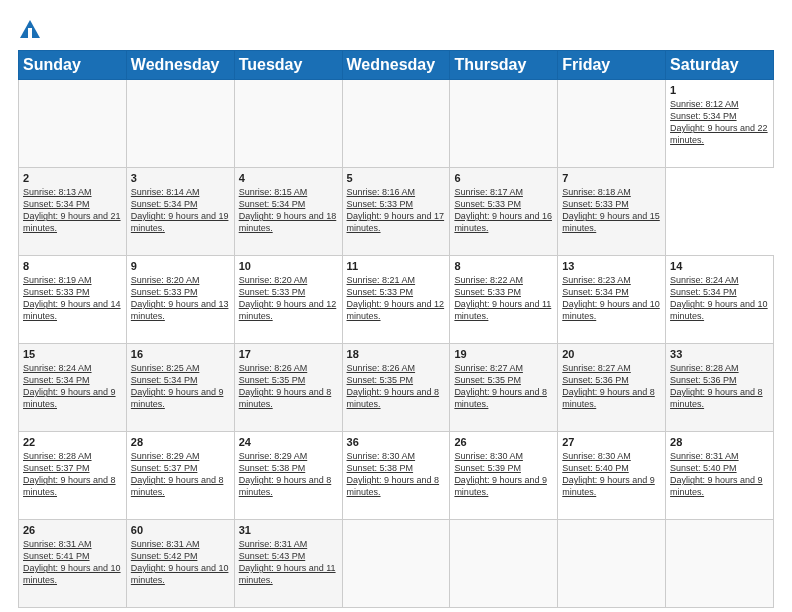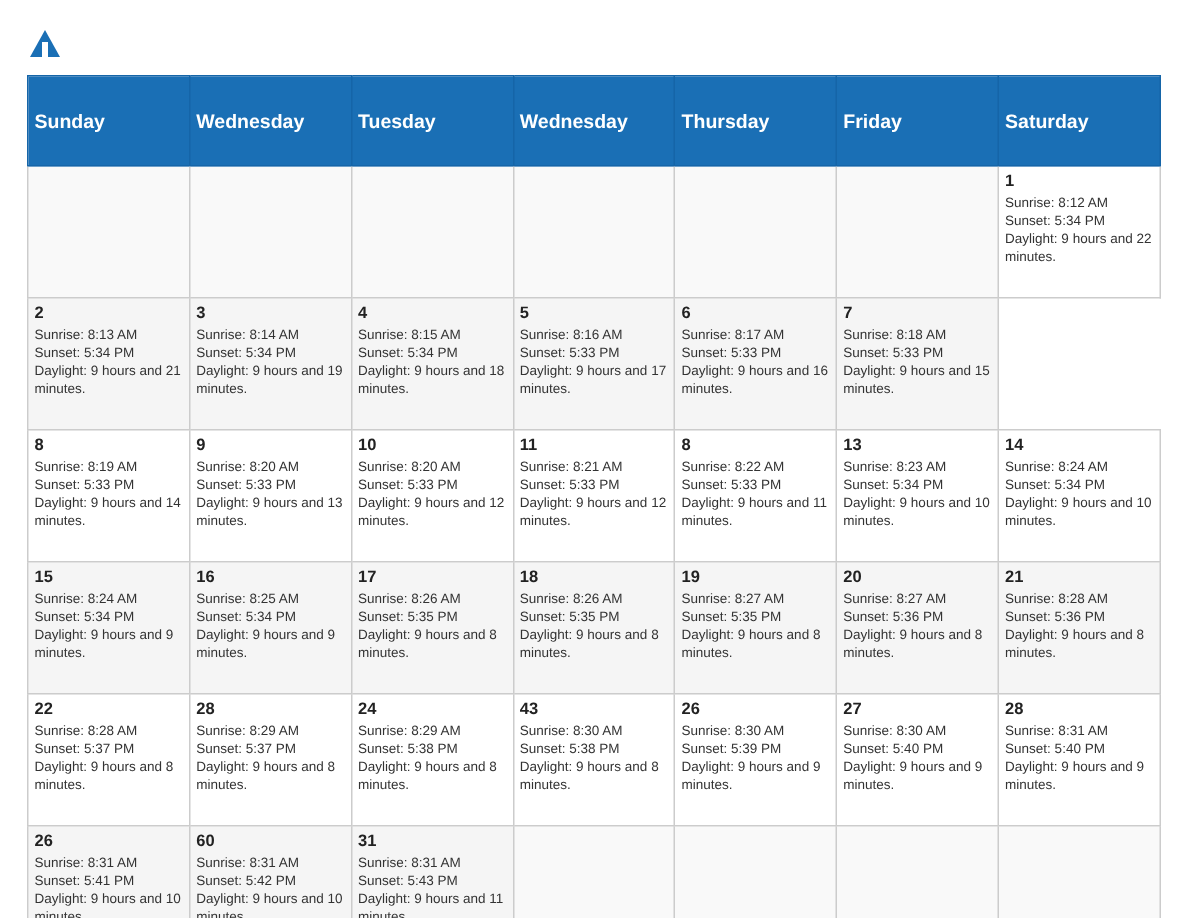--- a/index.html
+++ b/index.html
@@ -54,23 +54,23 @@
     }
     .calendar {
       flex: 1;
       border-collapse: collapse;
       width: 100%;
       table-layout: fixed;
     }
     .calendar thead th {
       background-color: #1a6fb5;
       color: #fff;
-      font-size: 13px;
-      font-weight: bold;
-      padding: 22px 4px;
+      font-size: 16px;
+      font-weight: bold;
+      padding: 5px 4px;
       text-align: left;
       border: 1px solid #1565a8;
     }
     .calendar tbody td {
       vertical-align: top;
       border: 1px solid #ccc;
       padding: 4px 4px;
       font-size: 9.5px;
       color: #333;
       background: #fff;
@@ -83,20 +83,21 @@
       font-size: 11px;
       font-weight: bold;
       color: #222;
       display: block;
       margin-bottom: 2px;
     }
     .day-content {
       font-size: 9px;
       line-height: 1.35;
       color: #333;
+      text-decoration: underline;
     }
     .empty-cell {
       background: #f9f9f9 !important;
     }
     .last-row td {
       height: 70px;
     }
   </style>
 </head>
 <body>
@@ -220,39 +221,39 @@
           </td>
           <td>
             <span class="day-number">19</span>
             <div class="day-content">Sunrise: 8:27 AM<br>Sunset: 5:35 PM<br>Daylight: 9 hours and 8 minutes.</div>
           </td>
           <td>
             <span class="day-number">20</span>
             <div class="day-content">Sunrise: 8:27 AM<br>Sunset: 5:36 PM<br>Daylight: 9 hours and 8 minutes.</div>
           </td>
           <td>
-            <span class="day-number">21</span>
+            <span class="day-number">33</span>
             <div class="day-content">Sunrise: 8:28 AM<br>Sunset: 5:36 PM<br>Daylight: 9 hours and 8 minutes.</div>
           </td>
         </tr>
         <tr>
           <td>
             <span class="day-number">22</span>
             <div class="day-content">Sunrise: 8:28 AM<br>Sunset: 5:37 PM<br>Daylight: 9 hours and 8 minutes.</div>
           </td>
           <td>
             <span class="day-number">28</span>
             <div class="day-content">Sunrise: 8:29 AM<br>Sunset: 5:37 PM<br>Daylight: 9 hours and 8 minutes.</div>
           </td>
           <td>
             <span class="day-number">24</span>
             <div class="day-content">Sunrise: 8:29 AM<br>Sunset: 5:38 PM<br>Daylight: 9 hours and 8 minutes.</div>
           </td>
           <td>
-            <span class="day-number">43</span>
+            <span class="day-number">36</span>
             <div class="day-content">Sunrise: 8:30 AM<br>Sunset: 5:38 PM<br>Daylight: 9 hours and 8 minutes.</div>
           </td>
           <td>
             <span class="day-number">26</span>
             <div class="day-content">Sunrise: 8:30 AM<br>Sunset: 5:39 PM<br>Daylight: 9 hours and 9 minutes.</div>
           </td>
           <td>
             <span class="day-number">27</span>
             <div class="day-content">Sunrise: 8:30 AM<br>Sunset: 5:40 PM<br>Daylight: 9 hours and 9 minutes.</div>
           </td>

